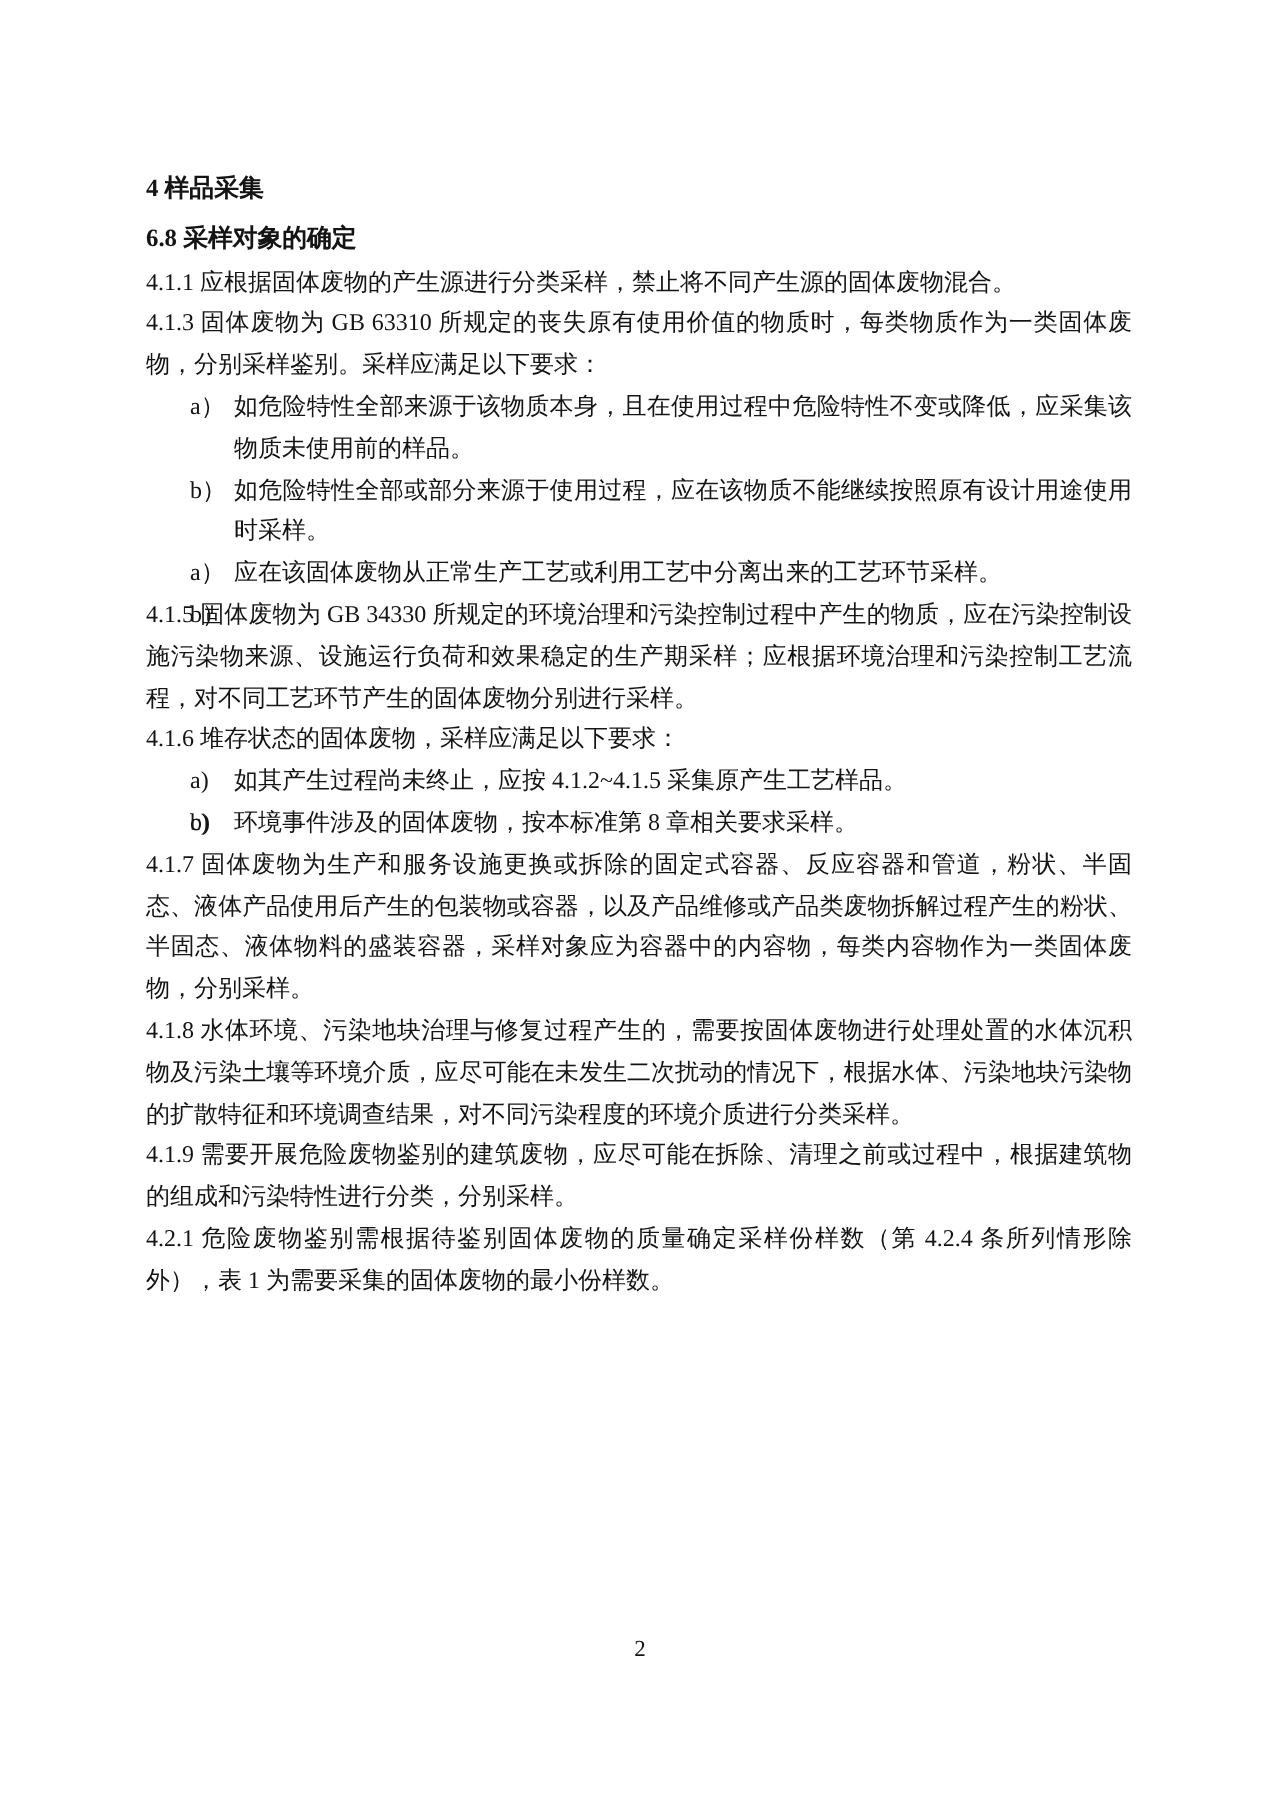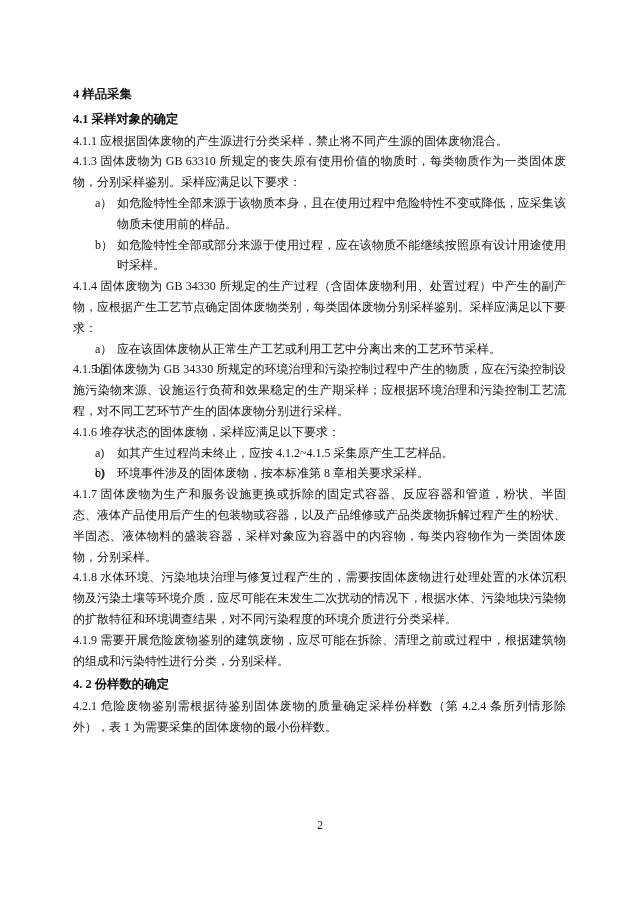--- a/index.html
+++ b/index.html
@@ -53,38 +53,37 @@
   }
 </style>
 </head>
 <body>
 
 <div class="page">
   <div class="doc">
 
     <div class="h1">4 样品采集</div>
 
-    <div class="h2">4.1 采样对象的确定</div>
+    <div class="h2">6.8 采样对象的确定</div>
 
     <div class="para">4.1.1 应根据固体废物的产生源进行分类采样，禁止将不同产生源的固体废物混合。</div>
 
 
     <div class="para">4.1.3 固体废物为 GB 63310 所规定的丧失原有使用价值的物质时，每类物质作为一类固体废物，分别采样鉴别。采样应满足以下要求：</div>
 
     <div class="list-item">
       <span class="marker">a）</span>
       <span>如危险特性全部来源于该物质本身，且在使用过程中危险特性不变或降低，应采集该物质未使用前的样品。</span>
     </div>
 
     <div class="list-item">
       <span class="marker">b）</span>
       <span>如危险特性全部或部分来源于使用过程，应在该物质不能继续按照原有设计用途使用时采样。</span>
     </div>
 
-    <div class="para">4.1.4 固体废物为 GB 34330 所规定的生产过程（含固体废物利用、处置过程）中产生的副产物，应根据产生工艺节点确定固体废物类别，每类固体废物分别采样鉴别。采样应满足以下要求：</div>
 
     <div class="list-item">
       <span class="marker">a）</span>
       <span>应在该固体废物从正常生产工艺或利用工艺中分离出来的工艺环节采样。</span>
     </div>
 
     <div class="list-item">
       <span class="marker">b）</span>
     </div>
 
@@ -105,20 +104,19 @@
       <span class="marker">c)</span>
       <span>环境事件涉及的固体废物，按本标准第 8 章相关要求采样。</span>
     </div>
 
     <div class="para">4.1.7 固体废物为生产和服务设施更换或拆除的固定式容器、反应容器和管道，粉状、半固态、液体产品使用后产生的包装物或容器，以及产品维修或产品类废物拆解过程产生的粉状、半固态、液体物料的盛装容器，采样对象应为容器中的内容物，每类内容物作为一类固体废物，分别采样。</div>
 
     <div class="para">4.1.8 水体环境、污染地块治理与修复过程产生的，需要按固体废物进行处理处置的水体沉积物及污染土壤等环境介质，应尽可能在未发生二次扰动的情况下，根据水体、污染地块污染物的扩散特征和环境调查结果，对不同污染程度的环境介质进行分类采样。</div>
 
     <div class="para">4.1.9 需要开展危险废物鉴别的建筑废物，应尽可能在拆除、清理之前或过程中，根据建筑物的组成和污染特性进行分类，分别采样。</div>
 
-    <div class="h2 second">4. 2 份样数的确定</div>
 
     <div class="para">4.2.1 危险废物鉴别需根据待鉴别固体废物的质量确定采样份样数（第 4.2.4 条所列情形除外），表 1 为需要采集的固体废物的最小份样数。</div>
 
   </div>
 
   <div class="page-number">2</div>
 </div>
 
 </body></html>

